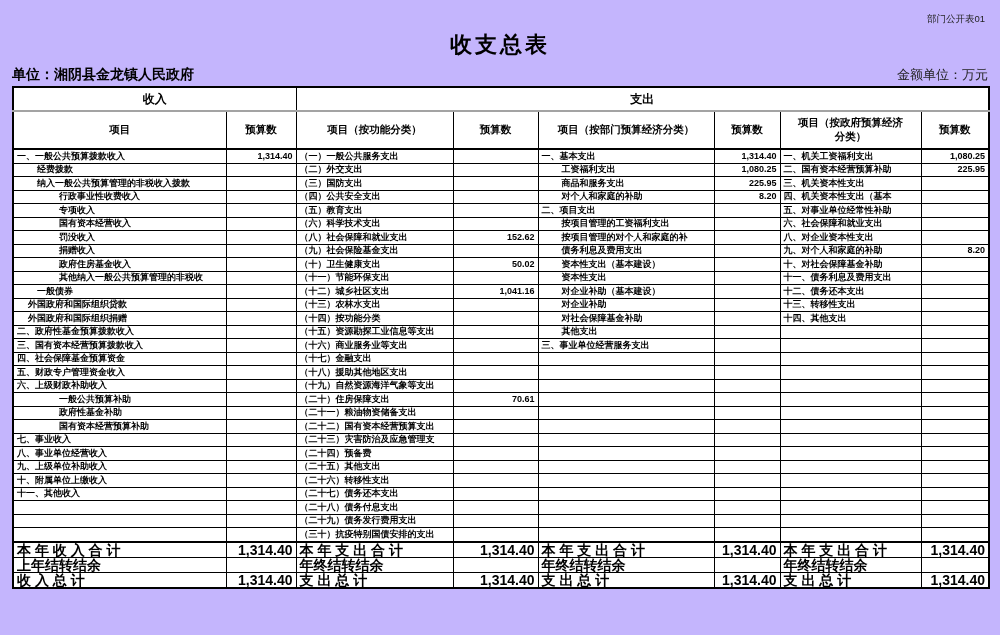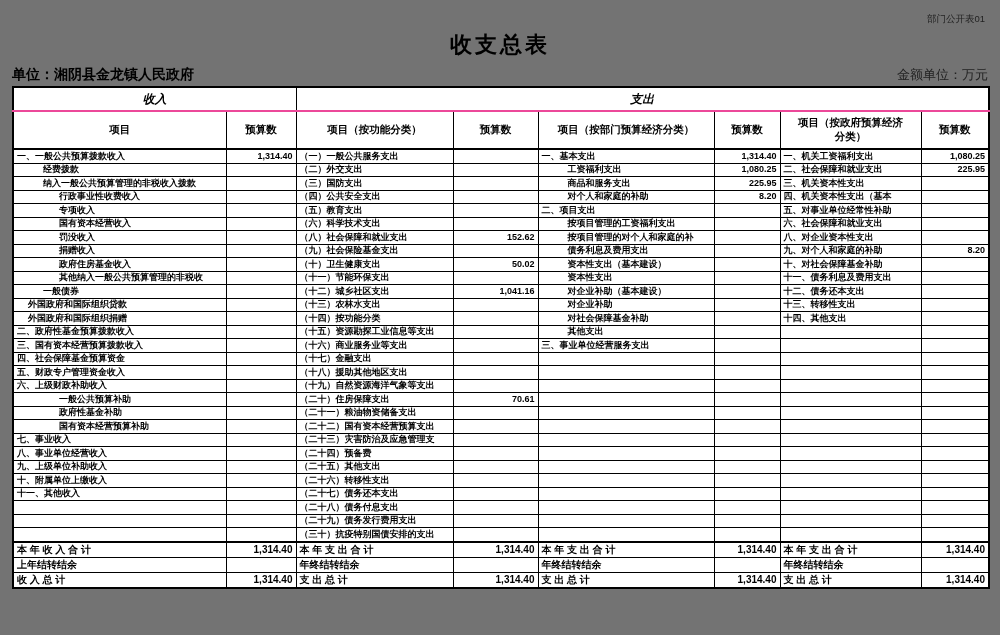--- a/index.html
+++ b/index.html
@@ -1,38 +1,38 @@
 <!DOCTYPE html>
 <html><head>
 <meta charset="utf-8">
 <style>
   html,body{margin:0;padding:0;background:#ffffff;}
   body{width:1000px;height:635px;font-family:"Liberation Sans",sans-serif;color:#000;}
-  .sheet{position:relative;width:1000px;height:635px;background:#737373;overflow:hidden;}
+  .sheet{position:relative;width:1000px;height:635px;background:#c4b5fd;overflow:hidden;}
   .doc-code{position:absolute;top:13px;right:15px;font-size:9.5px;color:#222;}
   .title{position:absolute;top:30px;left:0;width:100%;margin:0;text-align:center;
          font-size:22px;font-weight:bold;letter-spacing:3px;}
   .meta{position:absolute;top:66px;left:12px;width:976px;display:flex;justify-content:space-between;align-items:flex-end;}
   .unit{font-weight:bold;font-size:14px;}
   .amount-unit{font-size:13px;color:#222;}
   table.budget{position:absolute;top:86px;left:12px;width:976px;border-collapse:collapse;
                table-layout:fixed;border:2px solid #000;background:#fff;}
   table.budget th,table.budget td{border:1px solid #000;overflow:hidden;}
   tr.group-row th{height:22px;font-size:12px;font-weight:bold;text-align:center;vertical-align:middle;
-                  border-bottom:2px solid #ec4899;padding:0;font-style:italic;}
+                  border-bottom:2px solid #a3a3a3;padding:0;}
   tr.cols-row th{height:36px;font-size:10.5px;font-weight:bold;text-align:center;vertical-align:middle;
                  white-space:pre-line;line-height:1.3;border-bottom:2px solid #000;padding:0 2px;}
   td{height:12.5px;font-size:9px;font-weight:bold;padding:0;white-space:nowrap;
      vertical-align:middle;line-height:1;}
   td.lbl{text-align:left;padding-left:3px;}
-  td.ind1{padding-left:29px;}
+  td.ind1{padding-left:23px;}
   td.ind2{padding-left:45px;}
   td.ind3{padding-left:14px;}
   td.val{text-align:right;padding-right:3px;}
-  tr.summary td{height:14px;font-size:10px;margin-top:15px;}
+  tr.summary td{height:14px;font-size:14px;margin-top:15px;}
   tr.sum-top td{border-top:2px solid #000;}
 </style>
 </head>
 <body>
 
 <div class="sheet">
   <div class="doc-code">部门公开表01</div>
   <h1 class="title">收支总表</h1>
   <div class="meta">
     <span class="unit">单位：湘阴县金龙镇人民政府</span>
@@ -77,21 +77,21 @@
           <td class="lbl">一、机关工资福利支出</td>
           <td class="val">1,080.25</td>
         </tr>
         <tr>
           <td class="lbl ind1">经费拨款</td>
           <td class="val"></td>
           <td class="lbl">（二）外交支出</td>
           <td class="val"></td>
           <td class="lbl ind1">工资福利支出</td>
           <td class="val">1,080.25</td>
-          <td class="lbl">二、社会保障和就业支出</td>
+          <td class="lbl">二、国有资本经营预算补助</td>
           <td class="val">225.95</td>
         </tr>
         <tr>
           <td class="lbl ind1">纳入一般公共预算管理的非税收入拨款</td>
           <td class="val"></td>
           <td class="lbl">（三）国防支出</td>
           <td class="val"></td>
           <td class="lbl ind1">商品和服务支出</td>
           <td class="val">225.95</td>
           <td class="lbl">三、机关资本性支出</td>

